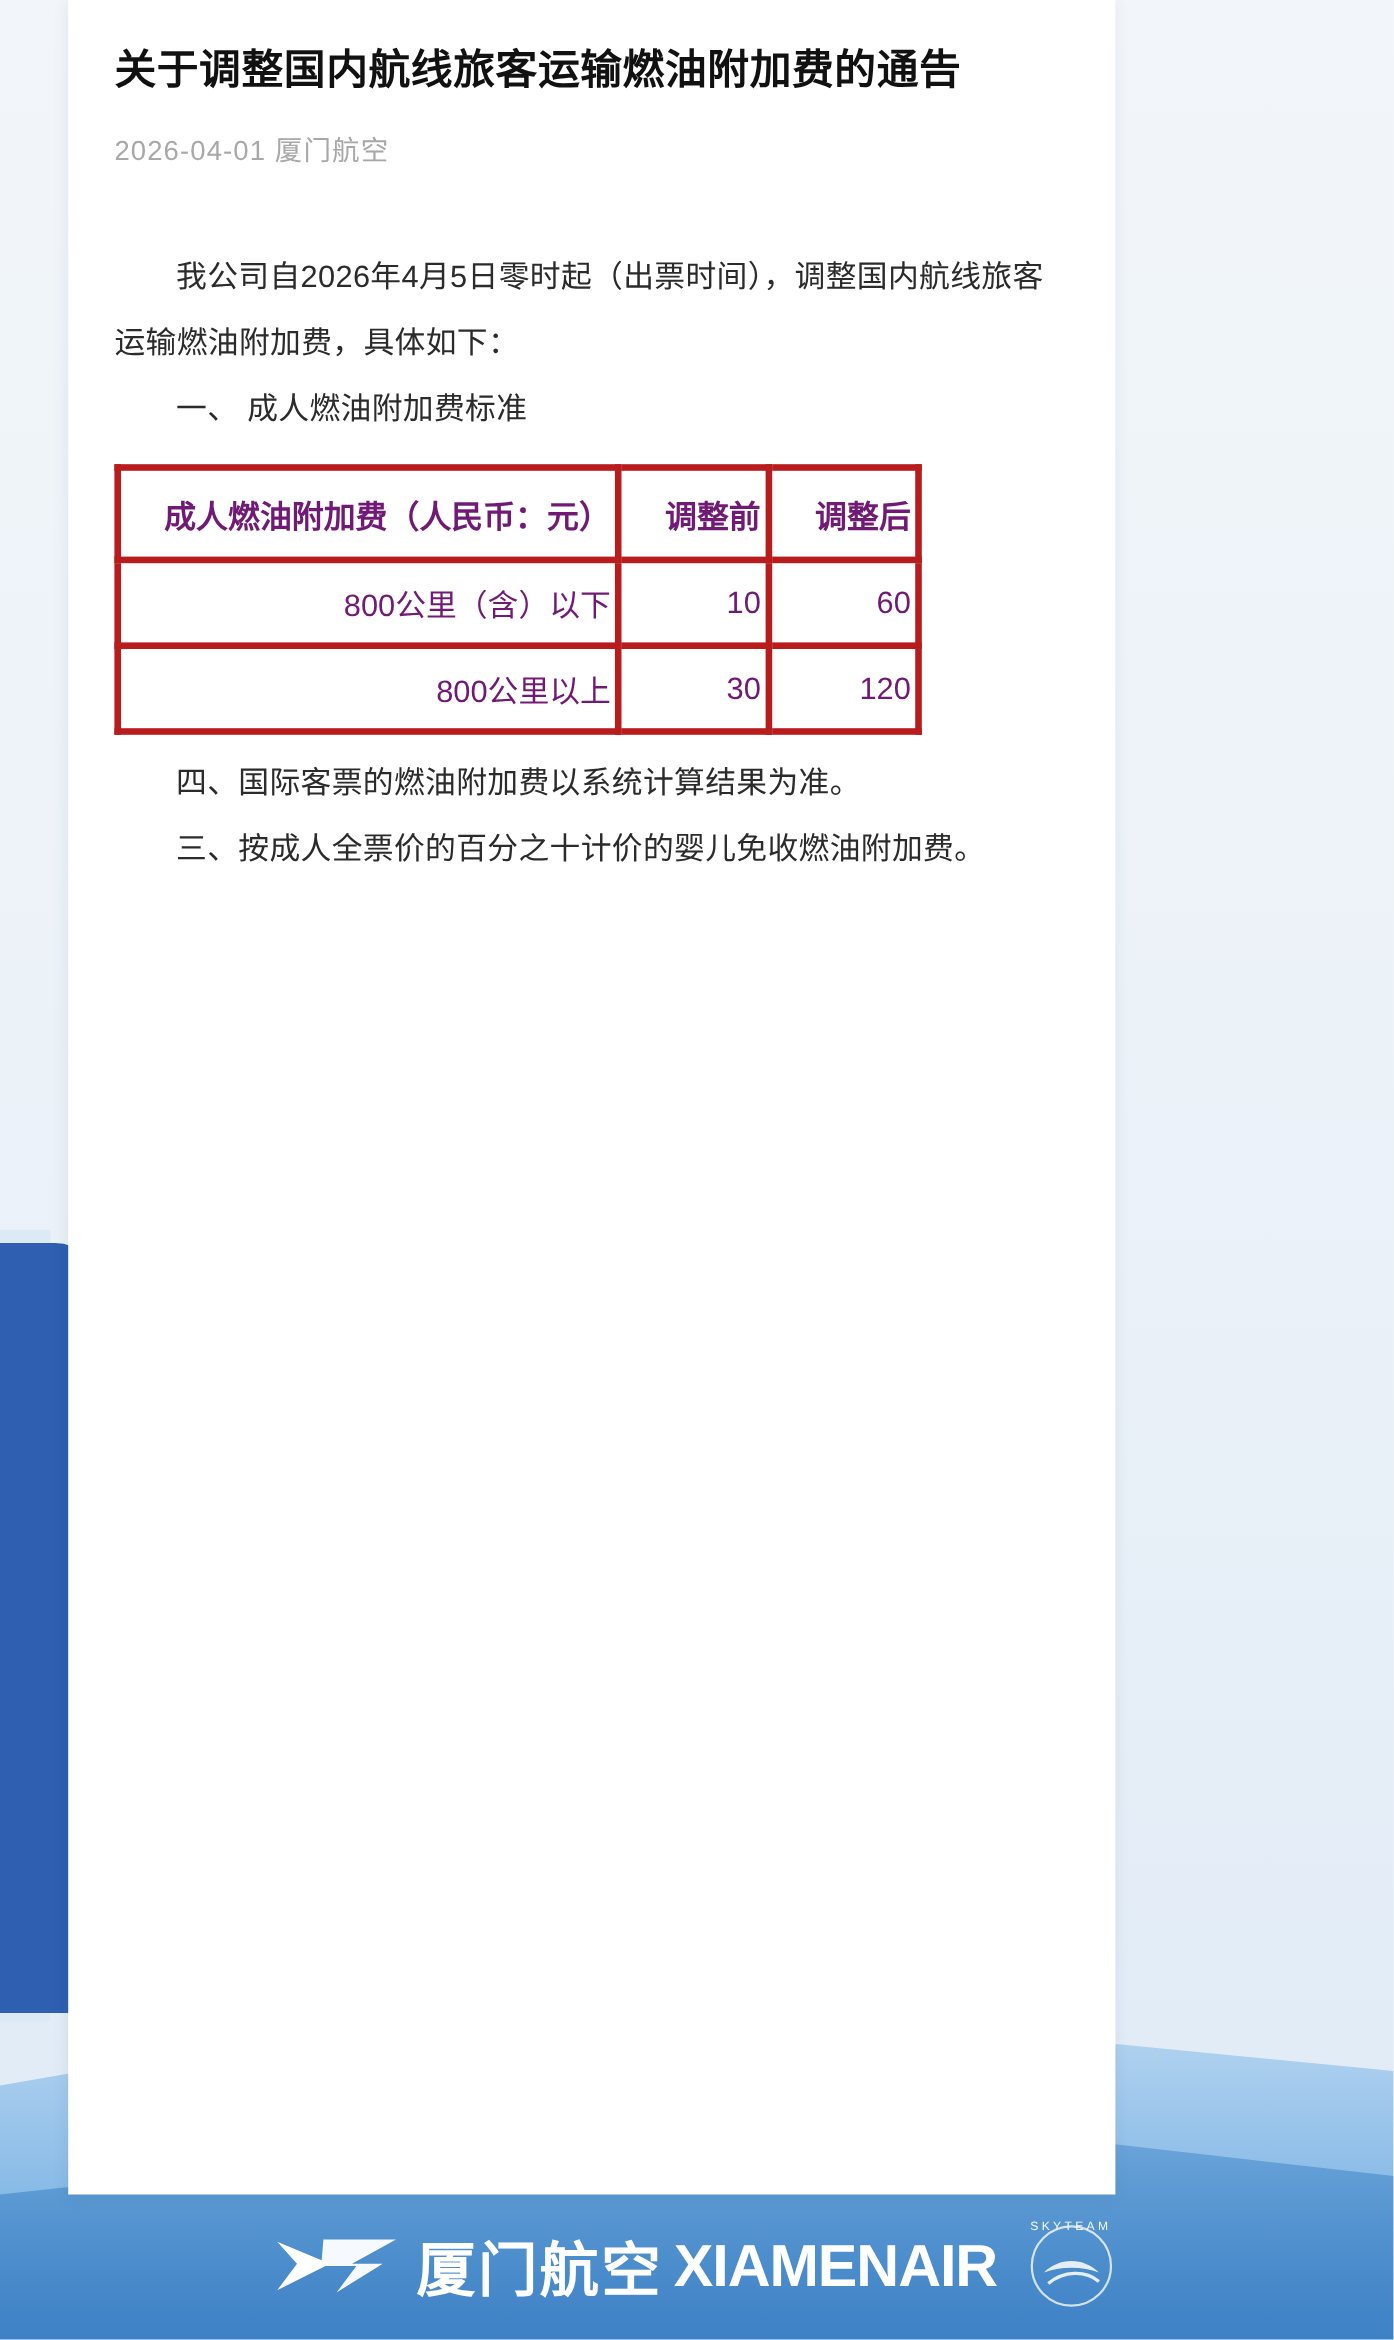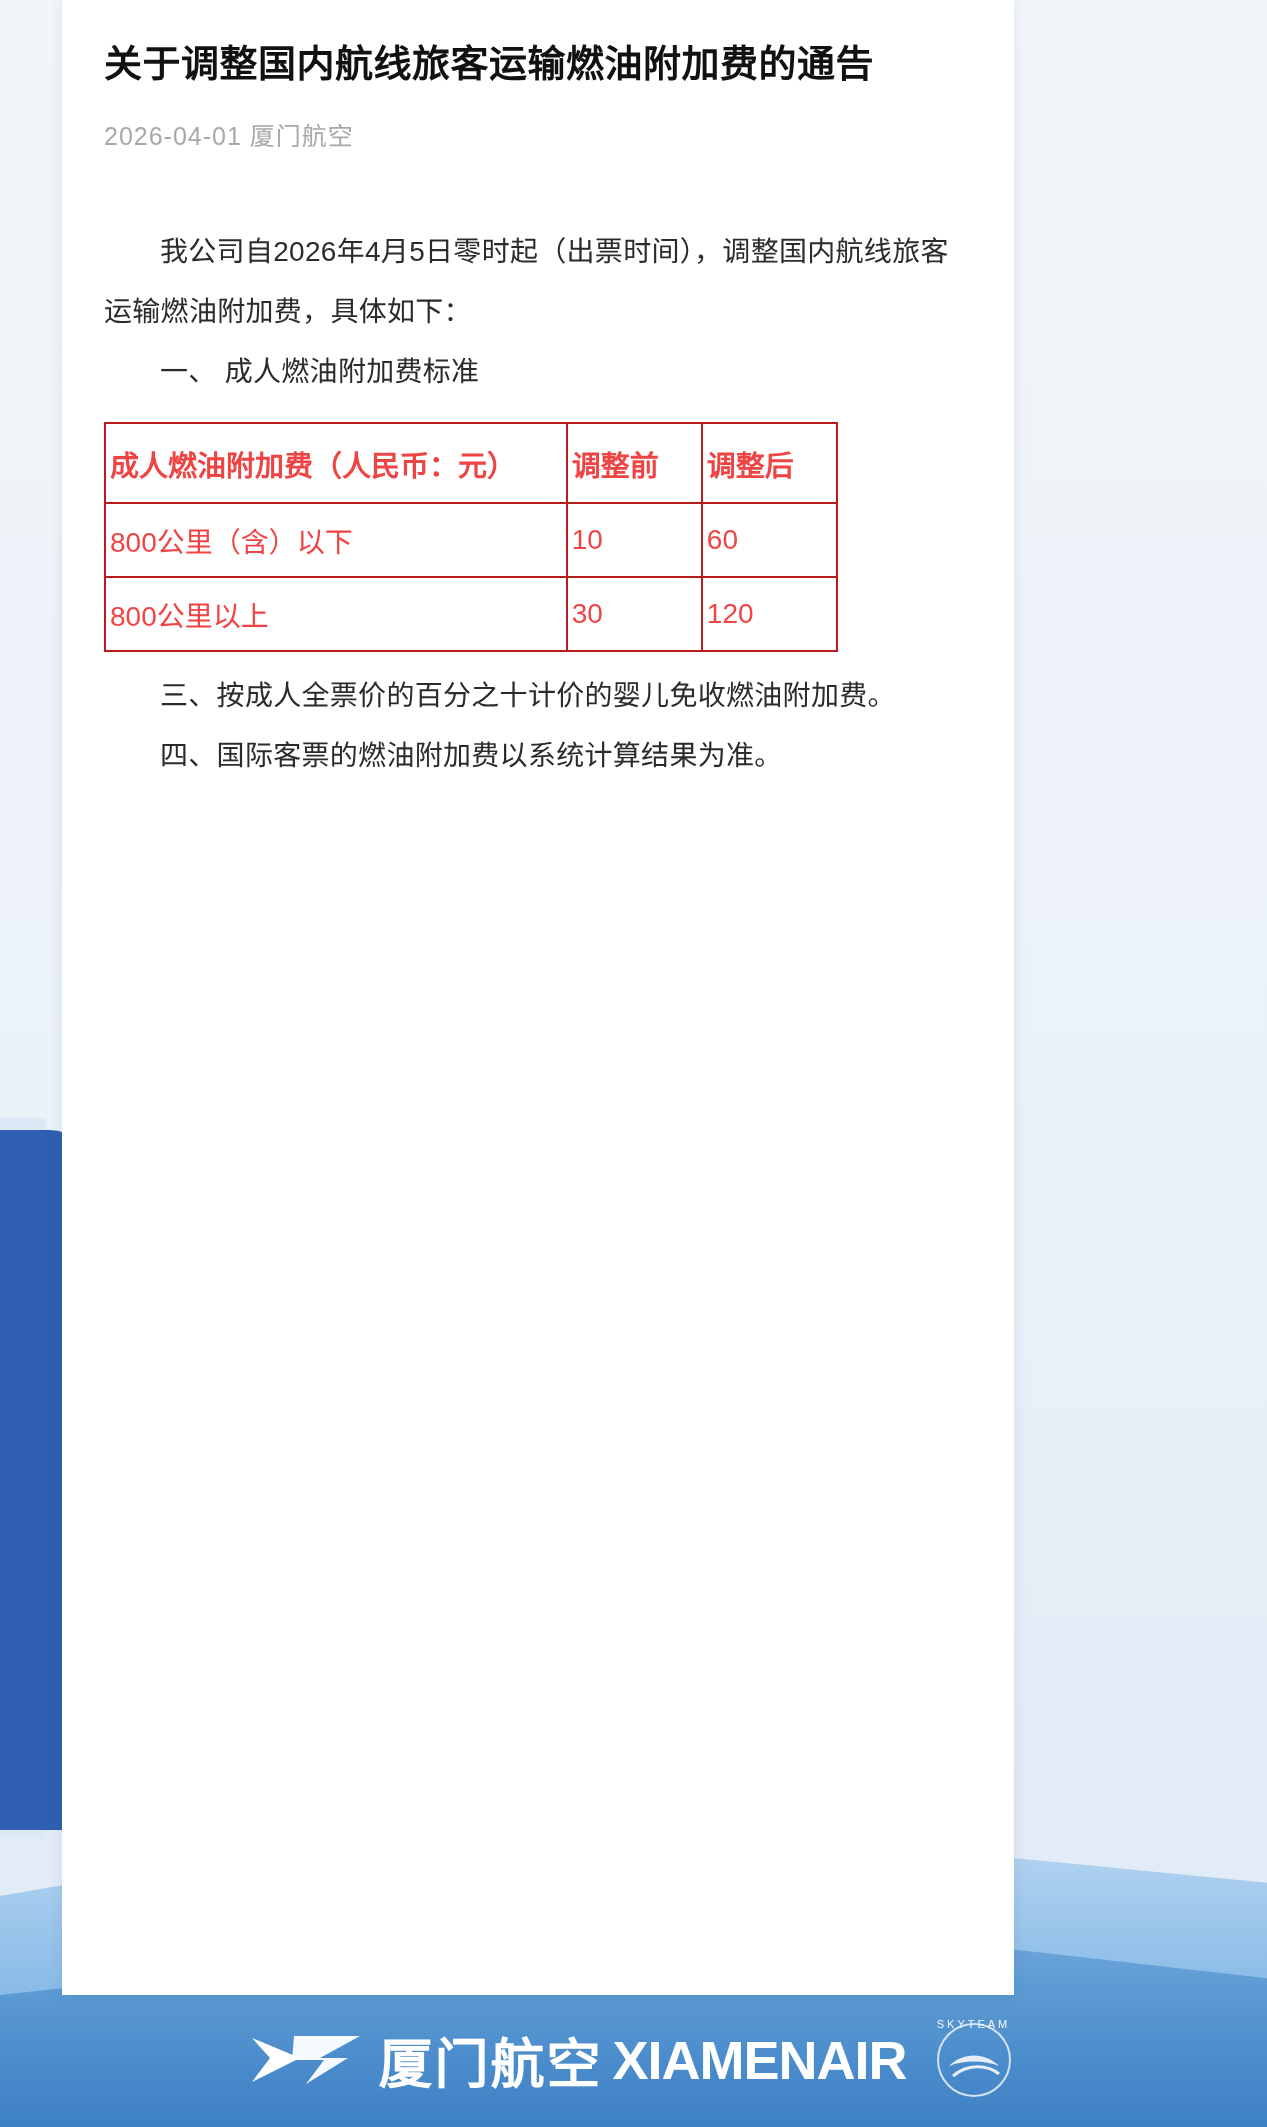--- a/index.html
+++ b/index.html
@@ -106,23 +106,23 @@
 
   
   .fuel-table {
     border-collapse: collapse;
     width: 734px;
     margin: 20px 0 14px 0;
     table-layout: fixed;
   }
   .fuel-table th,
   .fuel-table td {
-    border: 2px solid #b91c1c;
-    text-align: left;
-    color: #ef4444;
+    border: 6px solid #b91c1c;
+    text-align: right;
+    color: #701a75;
   }
   .fuel-table th {
     font-size: 29px;
     font-weight: bold;
     padding: 18px 4px;
   }
   .fuel-table td {
     font-size: 28px;
     font-weight: normal;
     padding: 16px 4px;
@@ -218,22 +218,22 @@
           <td class="td-num">60</td>
         </tr>
         <tr>
           <td class="td-label">800公里以上</td>
           <td class="td-num">30</td>
           <td class="td-num">120</td>
         </tr>
       </tbody>
     </table>
 
+    <p class="para indent">四、国际客票的燃油附加费以系统计算结果为准。</p>
     <p class="para indent">三、按成人全票价的百分之十计价的婴儿免收燃油附加费。</p>
-    <p class="para indent">四、国际客票的燃油附加费以系统计算结果为准。</p>
 
   </div>
 </div>
 
 <div class="footer-logo">
   <div class="logo-mark">
     <svg width="120" height="64" viewBox="0 0 120 64" xmlns="http://www.w3.org/2000/svg">
       <path d="M4 10 L52 30 L4 54 L22 30 Z" fill="#ffffff"></path>
       <path d="M46 8 L112 8 L72 30 L100 30 L58 56 L76 32 L44 32 Z" fill="#ffffff" opacity="0.95"></path>
     </svg>

